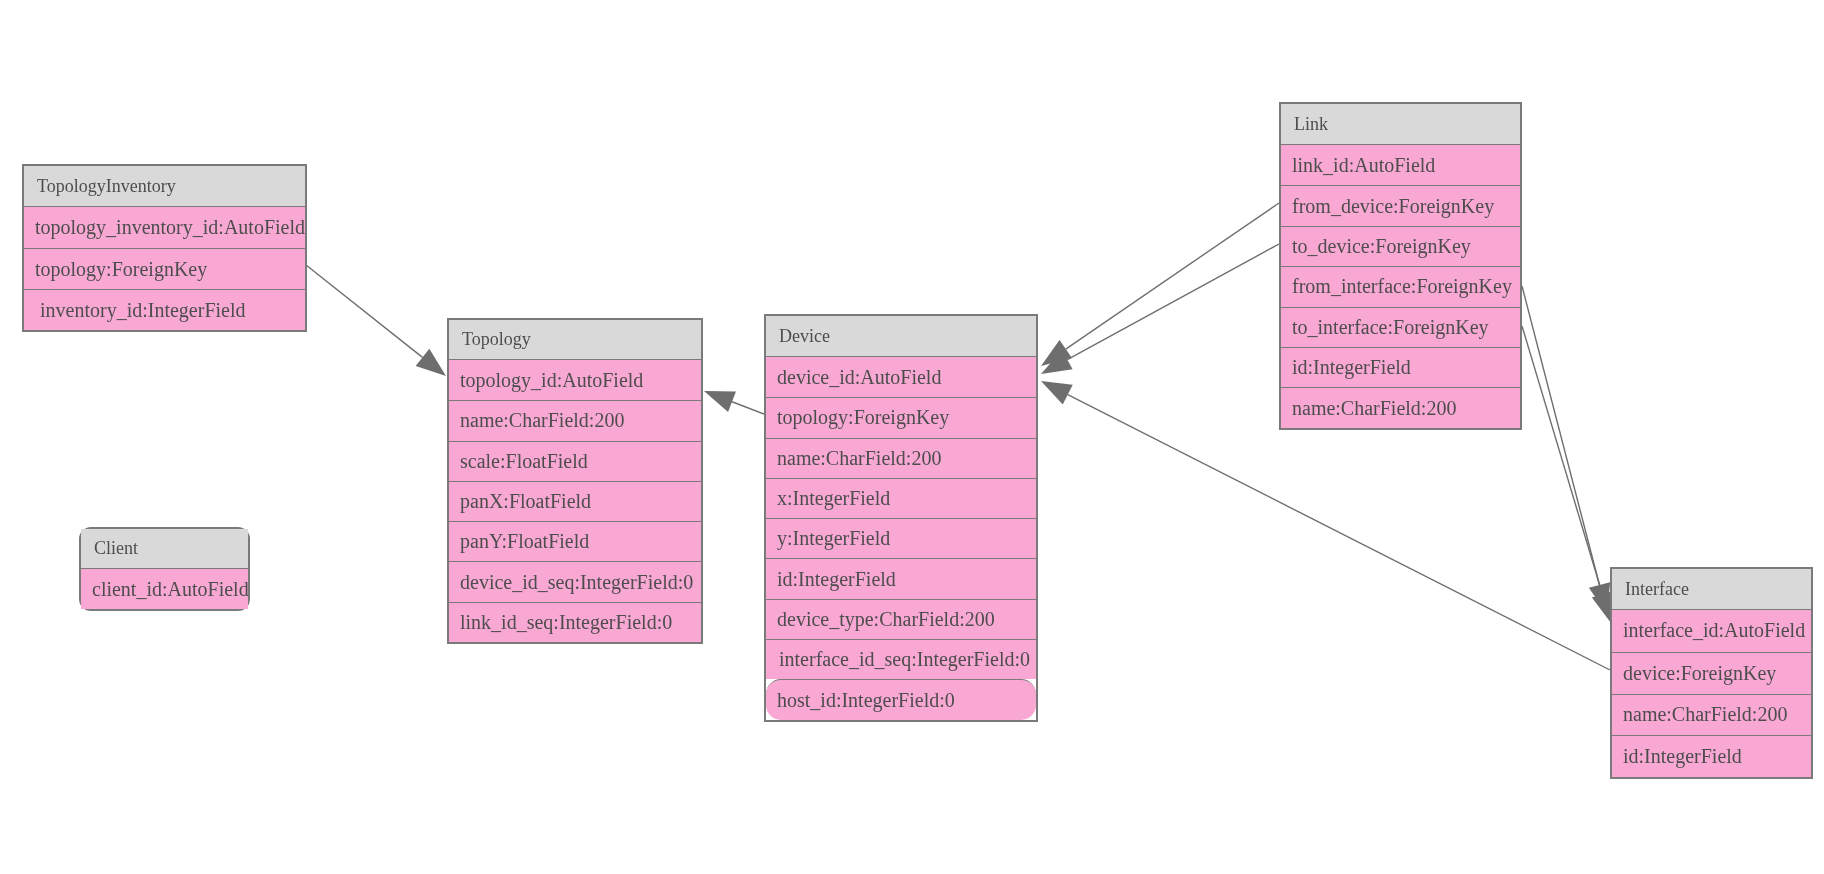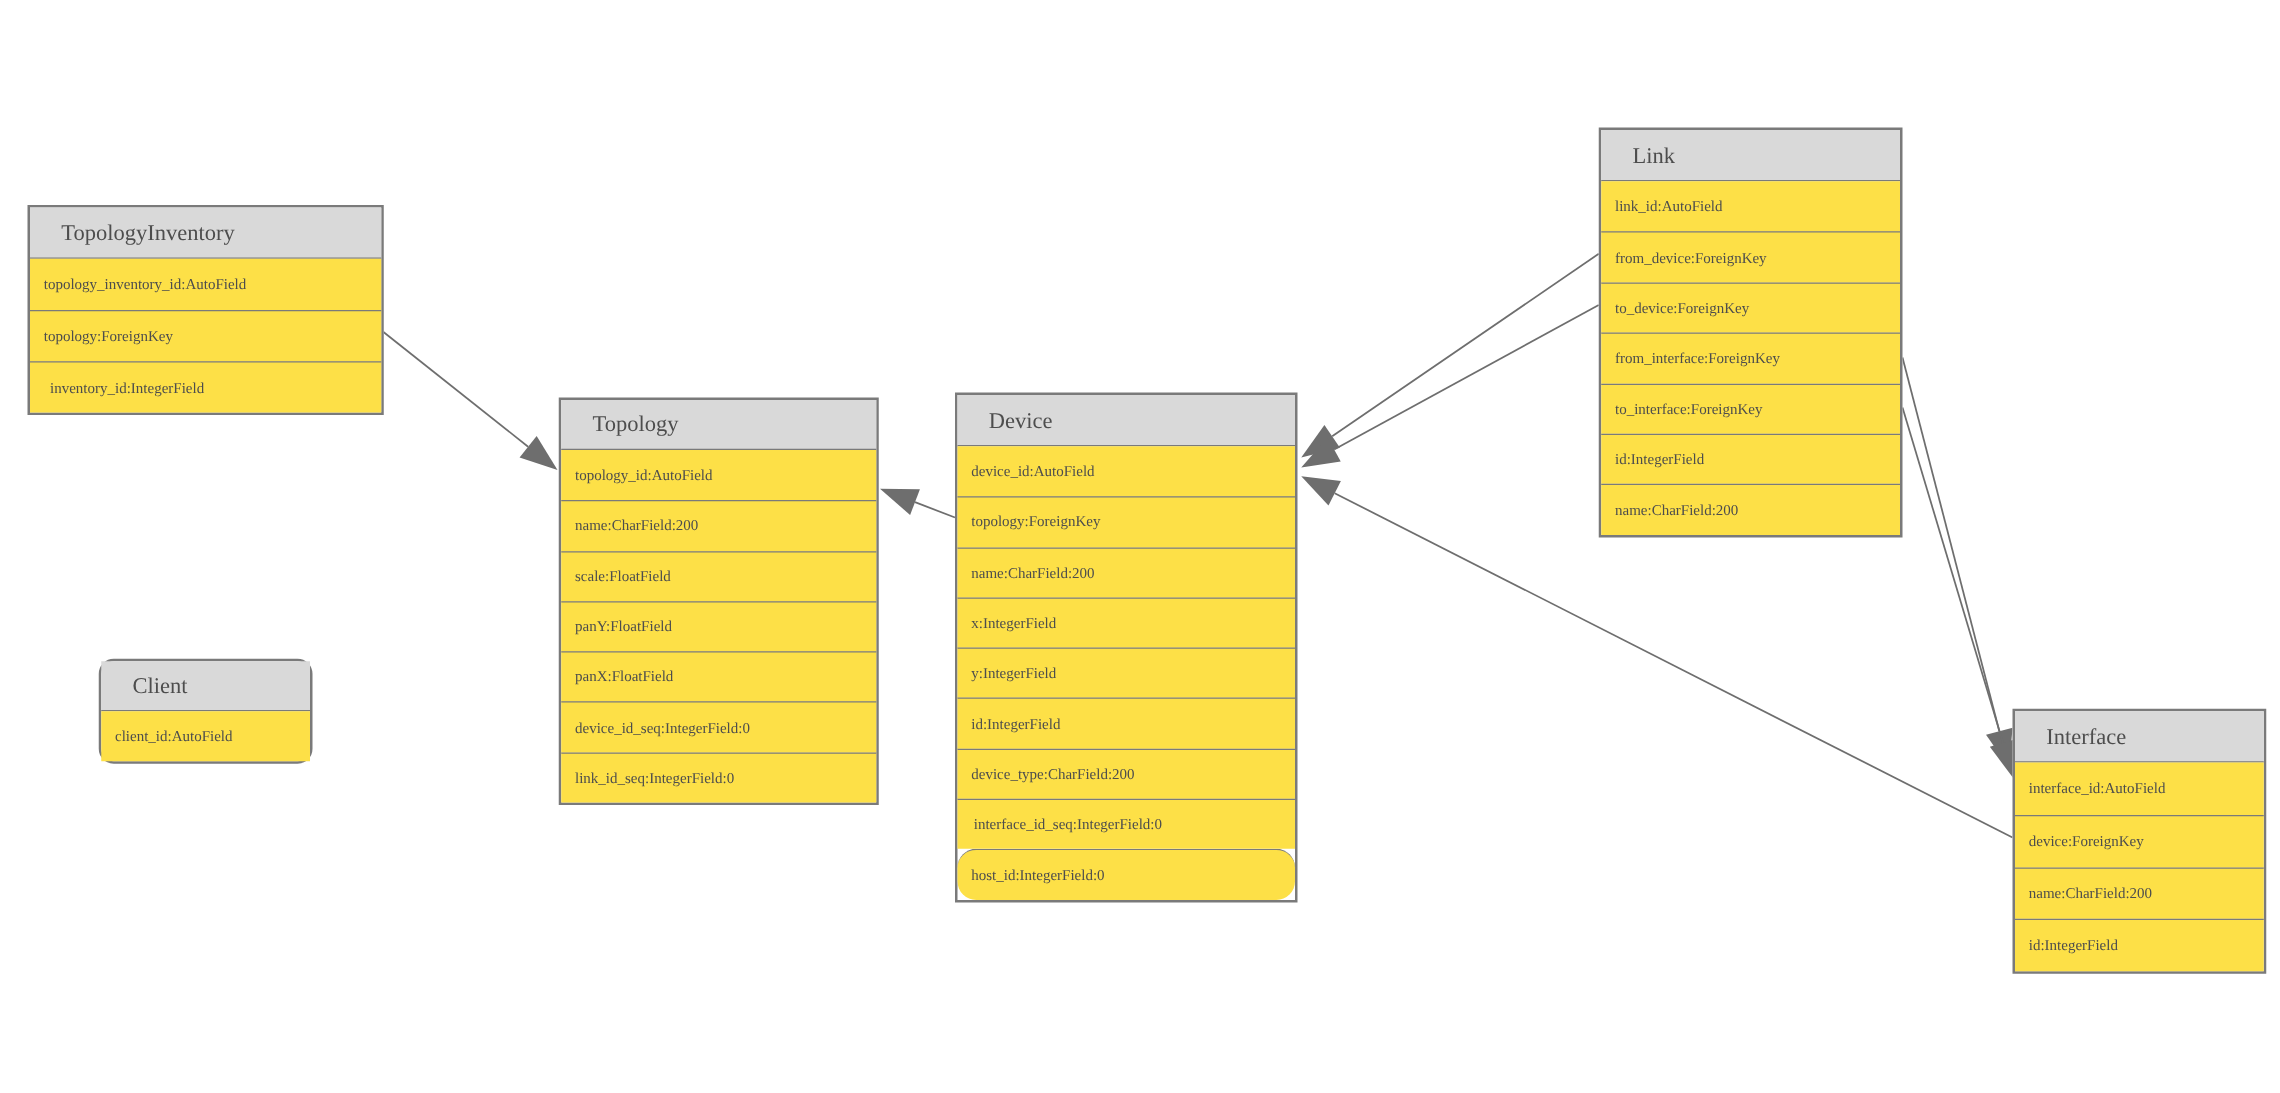--- a/index.html
+++ b/index.html
@@ -13,34 +13,34 @@
   #edge-layer{position:absolute;left:0;top:0;pointer-events:none;}
   .entity{
     position:absolute;
     box-sizing:border-box;
     border:2px solid var(--border,#7a7a7a);
     background:#ffffff;
   }
   .entity-header{
     box-sizing:border-box;
     display:flex;align-items:center;
-    padding-left:25px;
+    padding-left:13px;
     background:var(--header-fill,#d9d9d9);
     border-bottom:1px solid var(--border,#7a7a7a);
     color:var(--text,#4d4d4d);
     font-size:18px;
     white-space:nowrap;
   }
   .entity-row{
     box-sizing:border-box;
     display:flex;align-items:center;
     padding-left:11px;
-    background:#fde047;
+    background:#f9a8d4;
     color:var(--text,#4d4d4d);
-    font-size:12px;
+    font-size:20px;
     white-space:nowrap;
   }
   .entity-row + .entity-row{border-top:1px solid var(--border,#7a7a7a);}
 </style>
 </head>
 <body>
 
 <div id="canvas" class="canvas" style="width: 1824px; height: 874px; background: rgb(255, 255, 255); --border: #7a7a7a; --header-fill: #d9d9d9; --text: #4d4d4d;">
   <svg id="edge-layer" width="1824" height="874">
       <line x1="306" y1="265" x2="422.49225092718683" y2="357.3617132351267" stroke="#6e6e6e" stroke-width="1.4"></line>
@@ -63,22 +63,22 @@
     <div class="entity-header" style="height: 41px;">TopologyInventory</div>
   <div class="entity-row" style="height: 41px;">topology_inventory_id:AutoField</div>
         <div class="entity-row" style="height: 41px;">topology:ForeignKey</div>
         <div class="entity-row" style="height: 41px; padding-left: 16px;">inventory_id:IntegerField</div>
       </div>
       <div class="entity" style="left: 447px; top: 318px; width: 256px;">
     <div class="entity-header" style="height: 40px;">Topology</div>
   <div class="entity-row" style="height: 40.3px;">topology_id:AutoField</div>
         <div class="entity-row" style="height: 40.3px;">name:CharField:200</div>
         <div class="entity-row" style="height: 40.3px;">scale:FloatField</div>
+        <div class="entity-row" style="height: 40.3px;">panX:FloatField</div>
         <div class="entity-row" style="height: 40.3px;">panY:FloatField</div>
-        <div class="entity-row" style="height: 40.3px;">panX:FloatField</div>
         <div class="entity-row" style="height: 40.3px;">device_id_seq:IntegerField:0</div>
         <div class="entity-row" style="height: 40.3px;">link_id_seq:IntegerField:0</div>
       </div>
       <div class="entity" style="left: 79px; top: 527px; width: 171px; border-radius: 12px;">
     <div class="entity-header" style="height: 40px;">Client</div>
   <div class="entity-row" style="height: 40px;">client_id:AutoField</div>
       </div>
       <div class="entity" style="left: 764px; top: 314px; width: 274px;">
     <div class="entity-header" style="height: 41px;">Device</div>
   <div class="entity-row" style="height: 40.3px;">device_id:AutoField</div>

